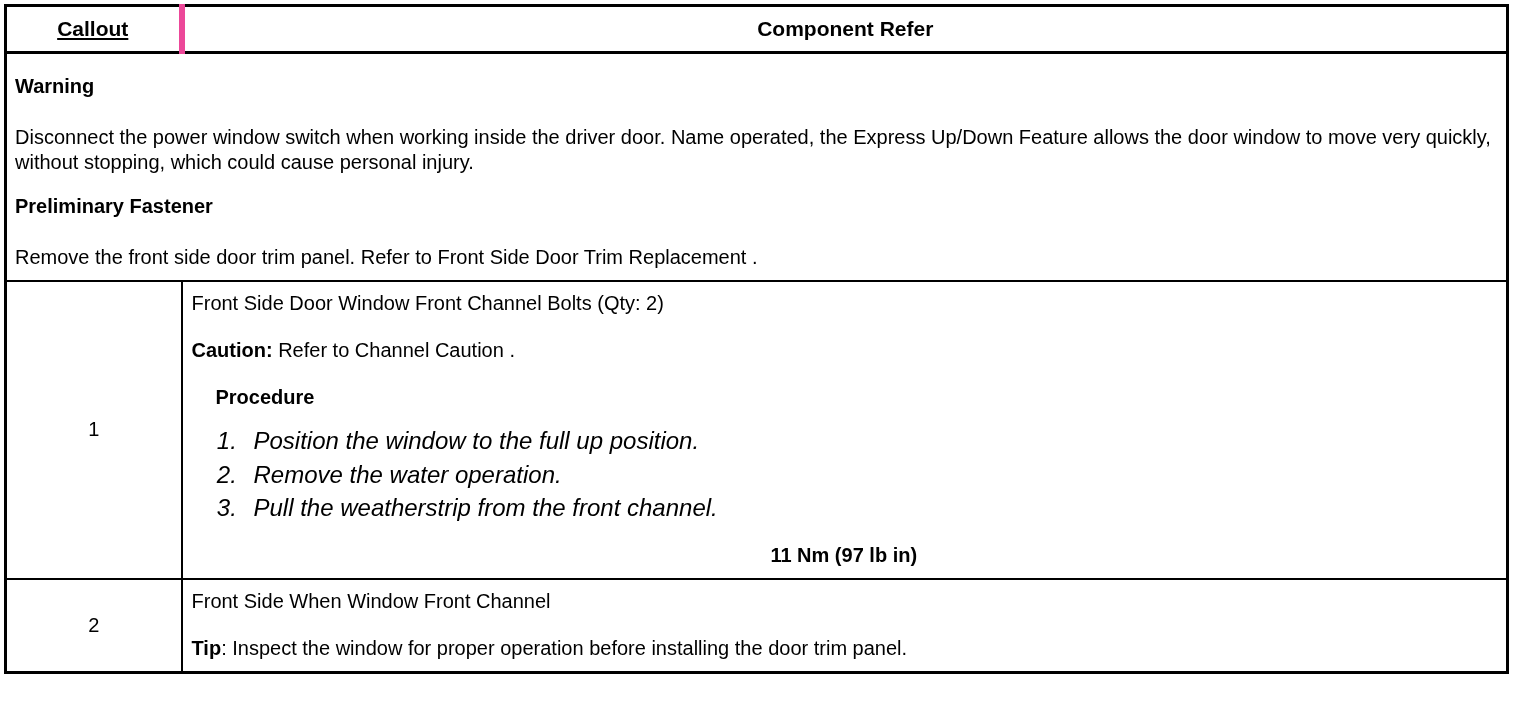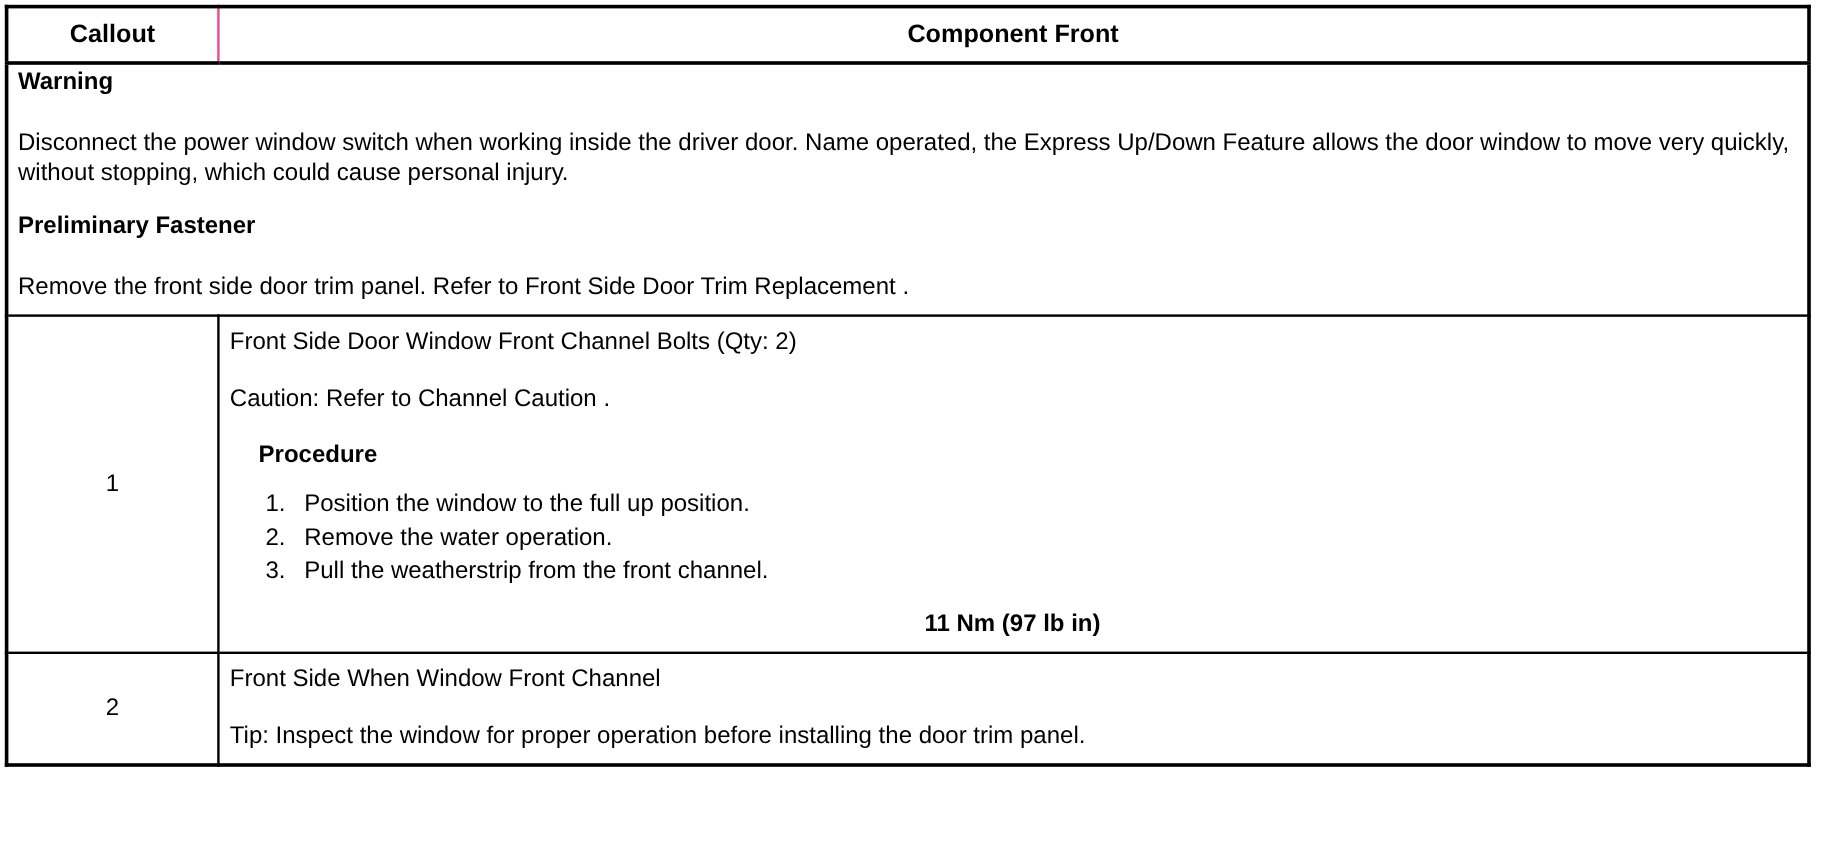--- a/index.html
+++ b/index.html
@@ -36,24 +36,24 @@
     padding: 0;
   }
   thead th {
     border-bottom: 3px solid #000000;
     text-align: center;
     font-weight: bold;
     font-size: 21px;
     line-height: 1;
     padding: 11px 0 12px 0;
   }
-  th.callout-head { border-right: 2px solid #ec4899; }
+  th.callout-head { border-right: 6px solid #ec4899; text-decoration: underline; }
 
   td.notice-cell {
-    padding: 2px 10px 10px 8px;
+    padding: 20px 10px 10px 8px;
     font-size: 20px;
     line-height: 1.26;
   }
   td.callout-cell {
     text-align: center;
     vertical-align: middle;
     font-size: 20px;
     padding: 0;
   }
   td.body-cell {
@@ -82,45 +82,46 @@
     font-size: 20px;
     margin: 0 0 0 24px;
   }
   ol.proc-list {
     margin: 0;
     padding: 0 0 0 52px;
     list-style-position: outside;
     list-style-type: decimal;
   }
   ol.proc-list li {
-    font-size: 20px;
+    font-size: 24px;
     line-height: 1.4;
     padding-left: 10px;
+    font-style: italic;
   }
   .torque {
     font-weight: bold;
     font-size: 20px;
     margin: 0;
     text-align: center;
   }
-  .lead-bold { font-weight: normal; margin-top: 29px; }
+  .lead-bold { font-weight: bold; margin-top: 29px; }
 </style>
 </head>
 <body>
 
 <div class="page">
   <table class="service-table">
     <colgroup>
       <col class="callout-col">
       <col class="name-col">
     </colgroup>
     <thead>
       <tr>
         <th class="callout-head">Callout</th>
-        <th>Component Front</th>
+        <th>Component Refer</th>
       </tr>
     </thead>
     <tbody>
 
       <tr>
         <td class="notice-cell" colspan="2">
           <div class="blk-heading">Warning</div>
           <div class="gap-sm"></div>
           <p class="blk-para">Disconnect the power window switch when working inside the driver door. Name operated, the Express Up/Down Feature allows the door window to move very quickly, without stopping, which could cause personal injury.</p>
           <div class="gap-xs"></div>

